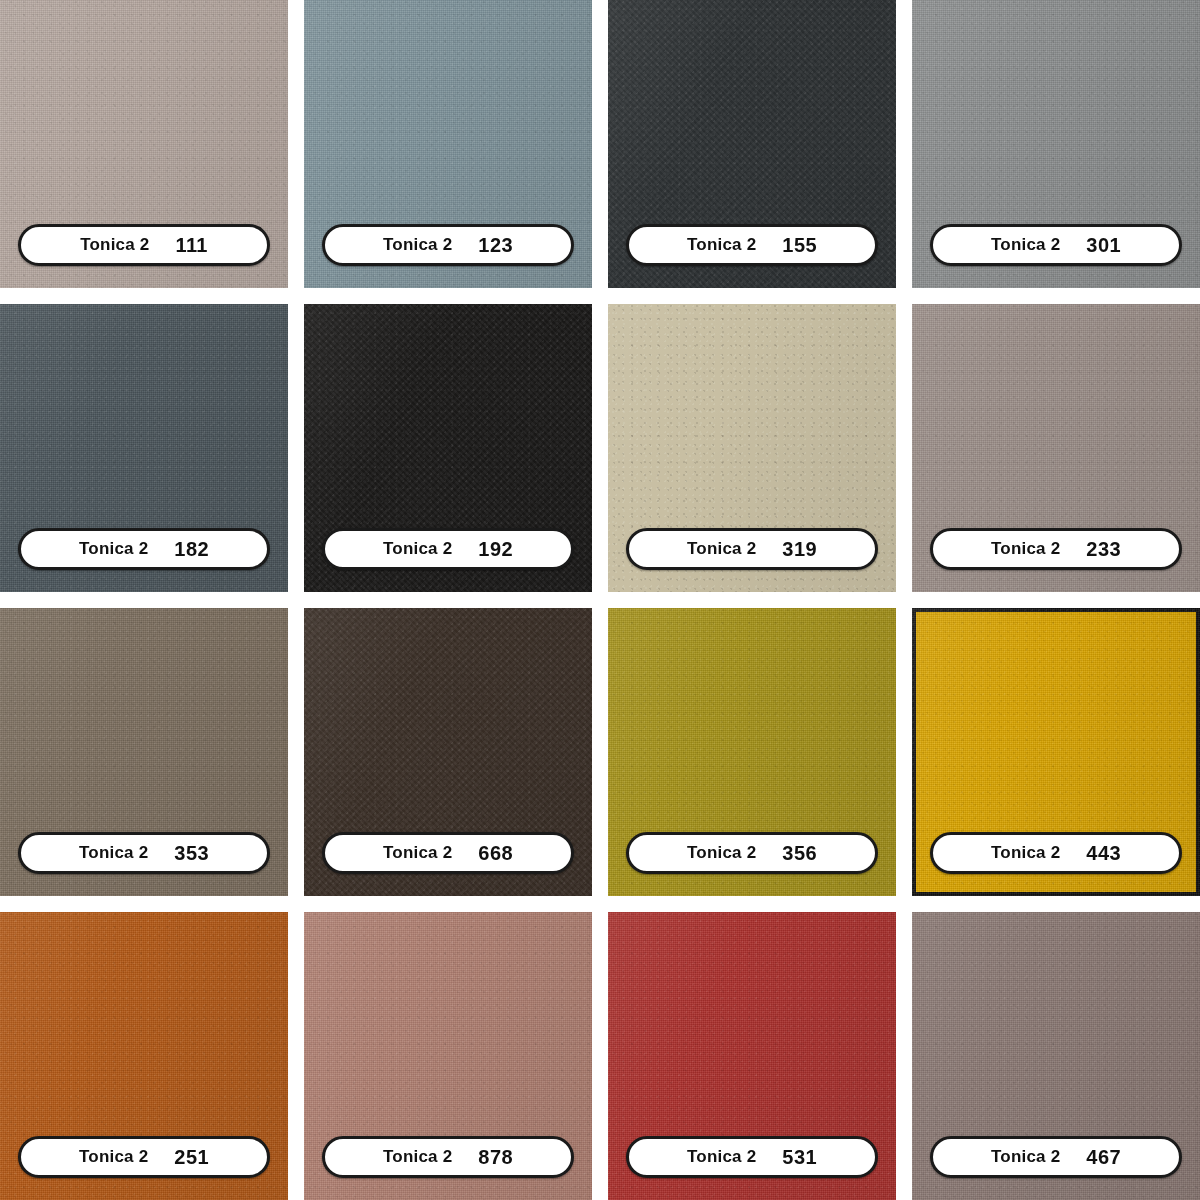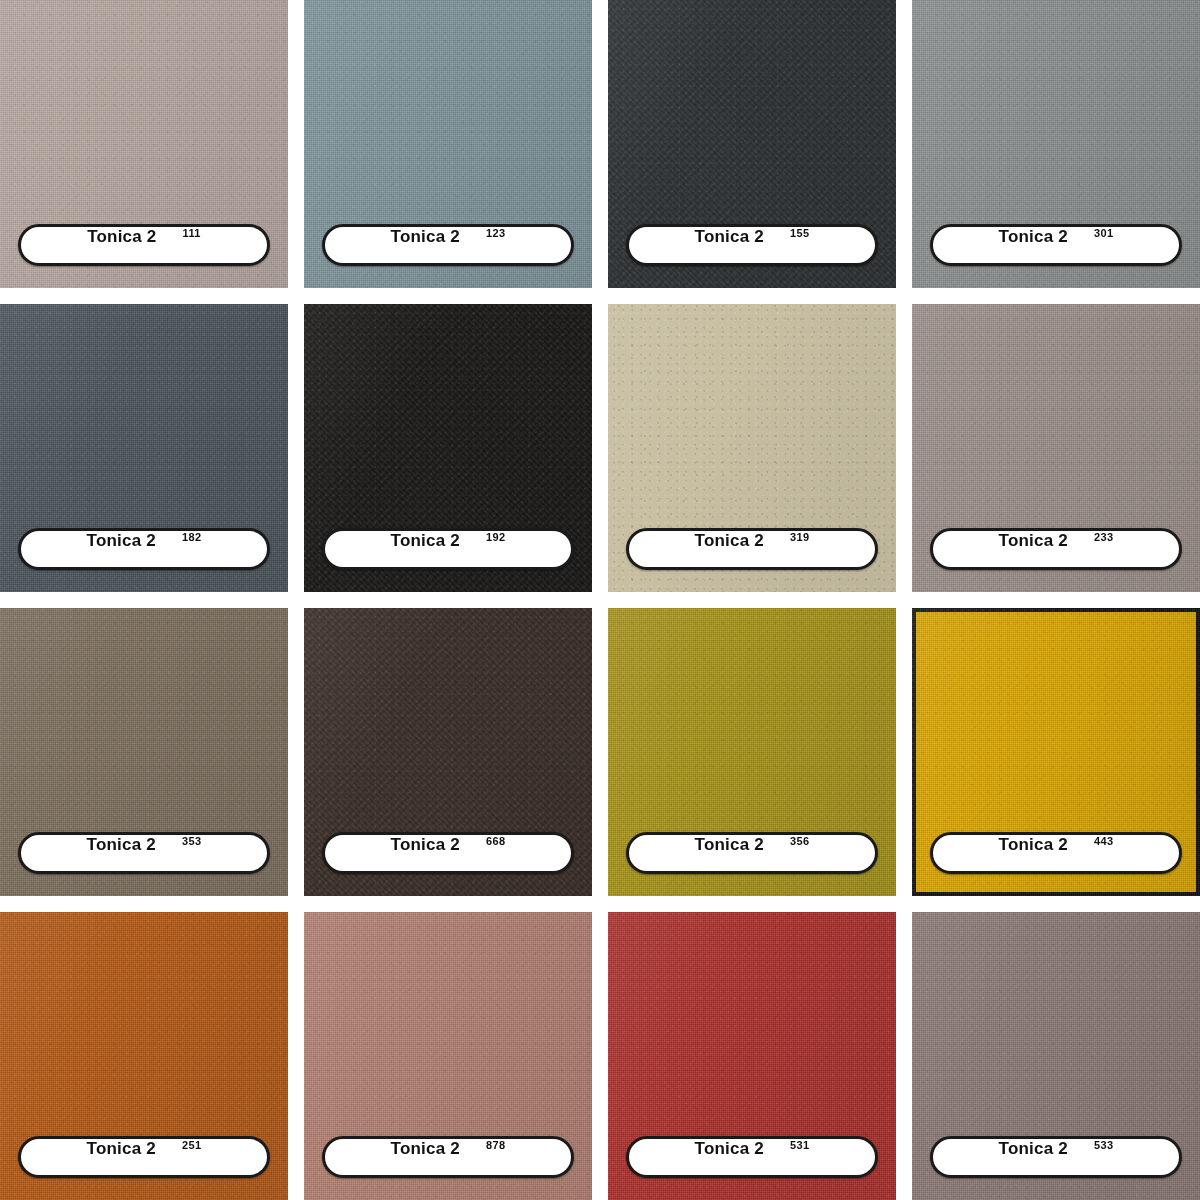--- a/index.html
+++ b/index.html
@@ -66,34 +66,34 @@
   .label {
     position: absolute;
     left: 18px;
     right: 18px;
     bottom: 22px;
     height: 42px;
     background: #ffffff;
     border: 3px solid #1a1a1a;
     border-radius: 21px;
     display: flex;
-    align-items: flex-start;
+    align-items: center;
     justify-content: center;
     gap: 26px;
     box-sizing: border-box;
     box-shadow: 0 1px 2px rgba(0,0,0,0.35);
   }
   .label .brand {
     font-size: 17px;
     font-weight: bold;
     color: #111111;
     letter-spacing: 0.2px;
   }
   .label .code {
-    font-size: 11px;
+    font-size: 20px;
     font-weight: bold;
     color: #111111;
     letter-spacing: 0.4px;
   }
 </style>
 </head>
 <body>
 
 <div class="swatch-grid" id="grid">
     <div class="swatch" style="background: rgb(181, 167, 159);">
@@ -230,16 +230,16 @@
         <span class="brand">Tonica 2</span>
         <span class="code">531</span>
       </div>
     </div>
     <div class="swatch" style="background: rgb(138, 120, 115);">
       <div class="tex tex-a"></div>
       <div class="tex tex-c"></div>
       <div class="tex tex-v"></div>
       <div class="label">
         <span class="brand">Tonica 2</span>
-        <span class="code">533</span>
+        <span class="code">467</span>
       </div>
     </div>
   </div>
 
 </body></html>

